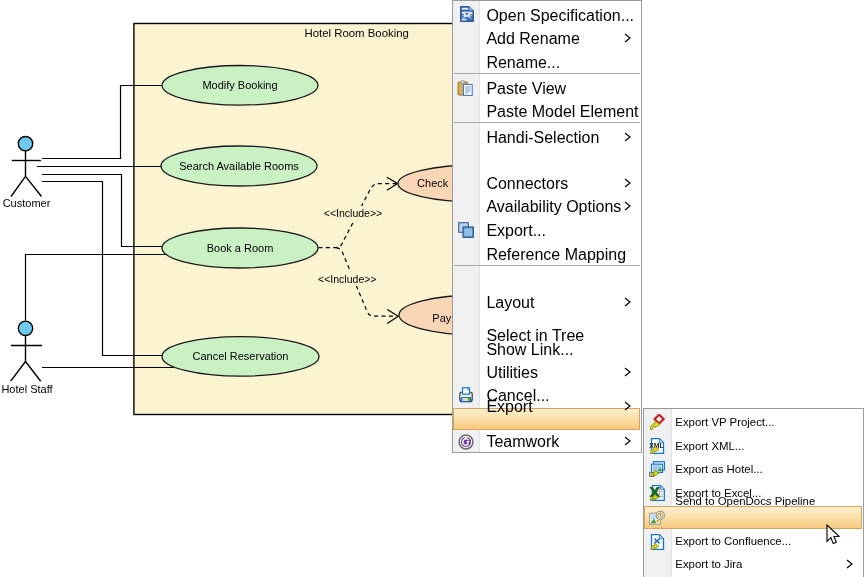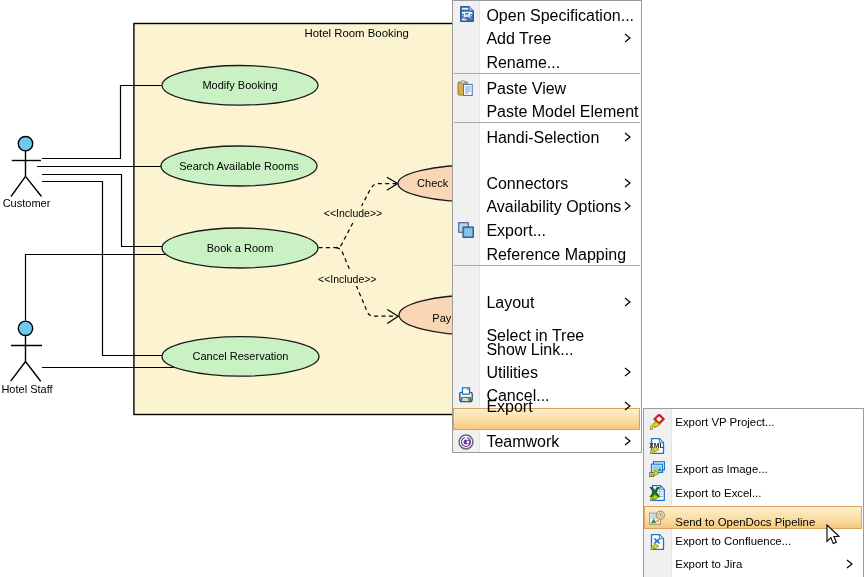--- a/index.html
+++ b/index.html
@@ -79,21 +79,21 @@
   </g>
 </svg>
 
 <div class="menu" style="left:452px;top:0;width:189.6px;height:452.8px;">
   <div class="gutter" style="width:25.8px;"></div>
 
   <div class="mi" style="top:3.1px">
       <span class="lbl">Open Specification...</span>
     </div>
   <div class="mi" style="top:26.2px">
-      <span class="lbl">Add Tree</span>
+      <span class="lbl">Add Rename</span>
       <svg class="chev" style="left:169.5px">
         <path d="M2,1 L7,5 L2,9" stroke="#000" stroke-width="1.2" fill="none"></path>
       </svg>
     </div>
   <div class="mi" style="top:49.8px">
       <span class="lbl">Rename...</span>
     </div>
   <div class="sep" style="top:72px"></div>
   <div class="mi" style="top:76.0px">
       <span class="lbl">Paste View</span>
@@ -201,28 +201,31 @@
     <rect x="6.9" y="2.5" width="2.2" height="1.6" fill="#ffffff"></rect>
   </svg>
 </div>
 
 <div class="menu sub" style="left:642.5px;top:407.5px;width:221px;height:179px;">
   <div class="gutter" style="width:27px;"></div>
 
   <div class="mi" style="top:2.3px">
       <span class="lbl" style="left:31.8px">Export VP Project...</span>
     </div>
+  <div class="mi" style="top:26.0px">
+      <span class="lbl" style="left:31.8px">Export XML...</span>
+    </div>
   <div class="mi" style="top:49.4px">
-      <span class="lbl" style="left:31.8px">Export as Image...</span>
+      <span class="lbl" style="left:31.8px">Export as Hotel...</span>
     </div>
   <div class="mi" style="top:73.0px">
       <span class="lbl" style="left:31.8px">Export to Excel...</span>
     </div>
   <div class="hl" style="left:0.5px;top:97.6px;width:218px;height:23px;"></div>
-  <div class="mi" style="top:102px">
+  <div class="mi" style="top:81px">
       <span class="lbl" style="left:31.8px">Send to OpenDocs Pipeline</span>
     </div>
   <div class="mi" style="top:121.4px">
       <span class="lbl" style="left:31.8px">Export to Confluence...</span>
     </div>
   <div class="mi" style="top:144.0px">
       <span class="lbl" style="left:31.8px">Export to Jira</span>
       <svg class="chev" style="left:201.5px">
         <path d="M2,1 L7,5 L2,9" stroke="#000" stroke-width="1.2" fill="none"></path>
       </svg>

